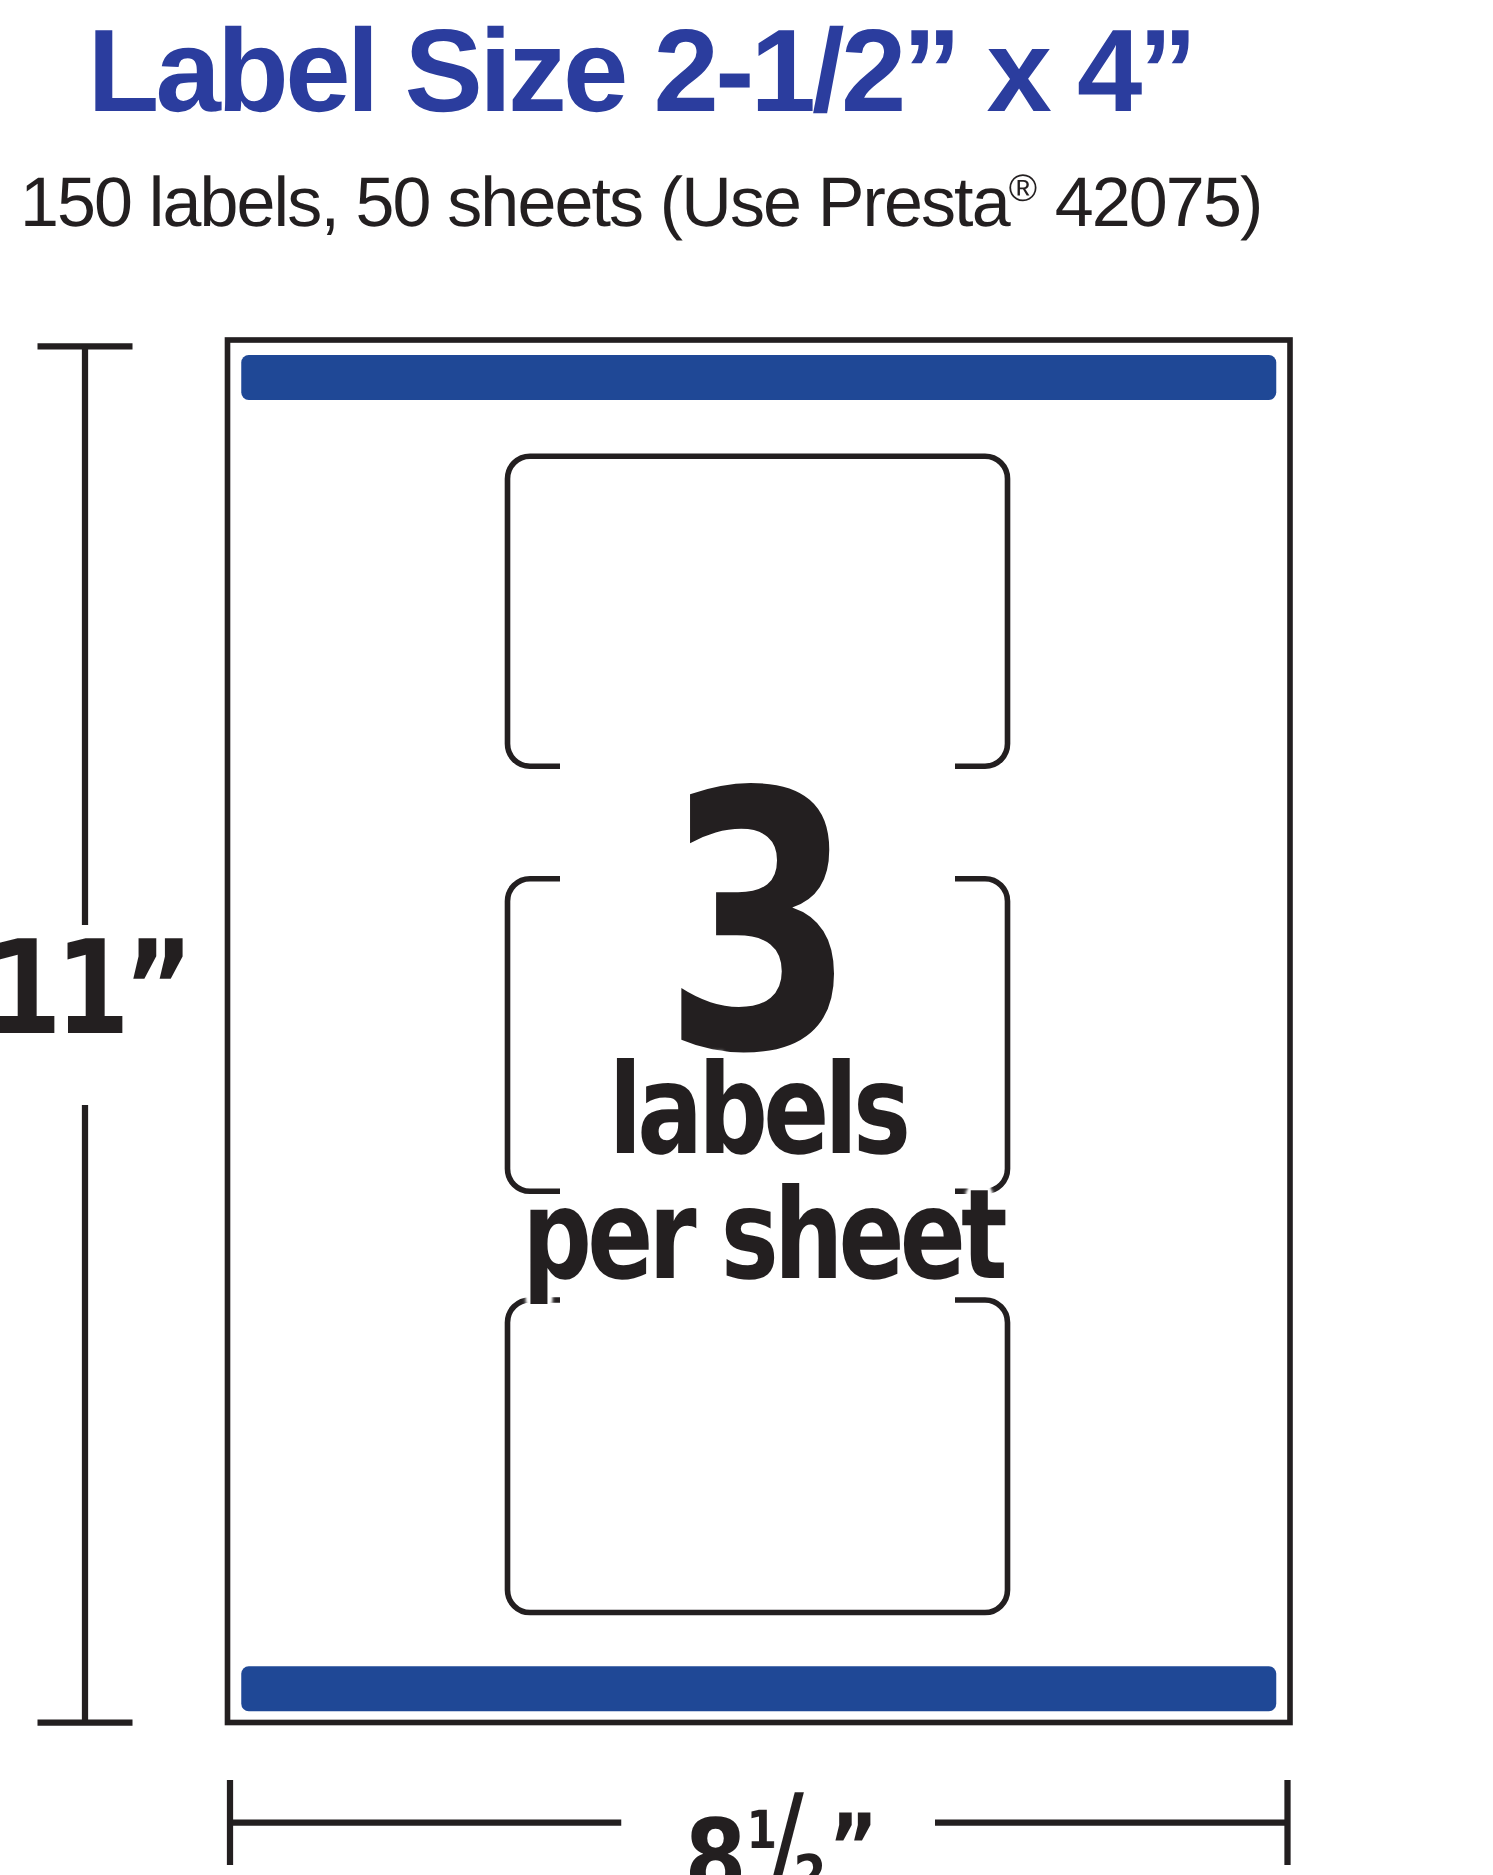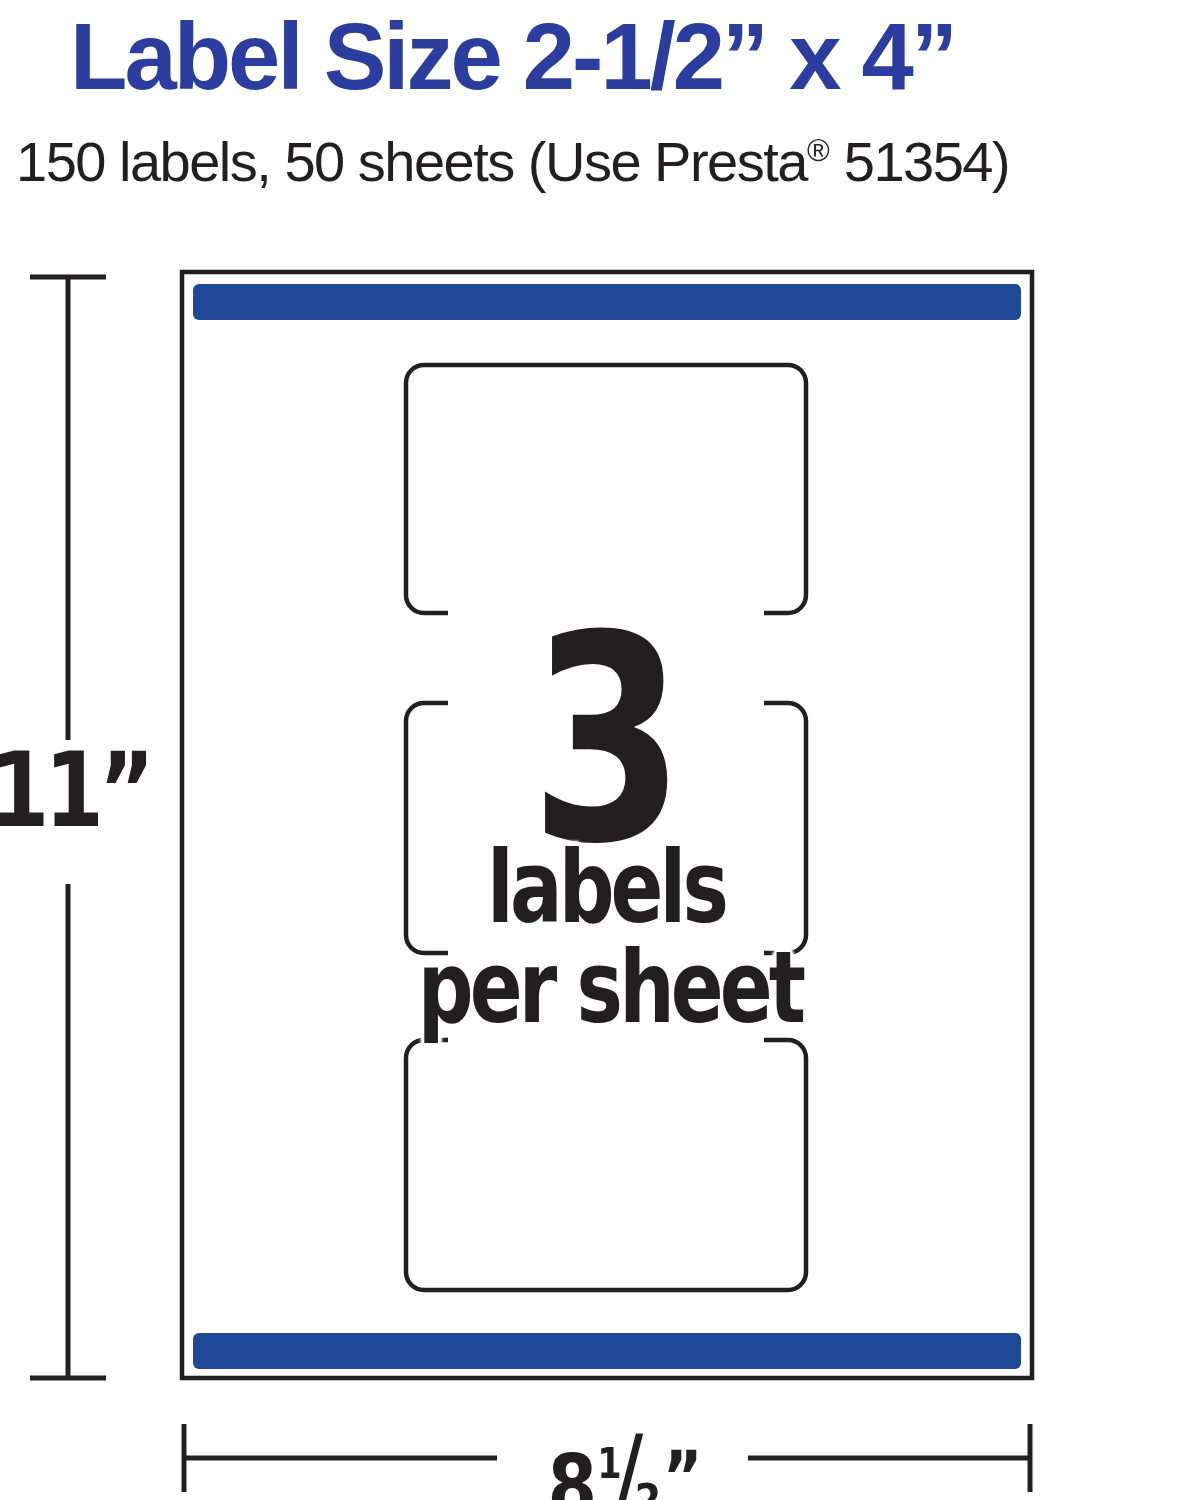--- a/index.html
+++ b/index.html
@@ -63,21 +63,21 @@
   .dim-w .den{font-size:45px;vertical-align:0;margin-right:2px;}
   .dim-w .unit{font-size:72px;vertical-align:14px;}
 </style>
 </head>
 <body>
 
 <div class="stage">
 
   <h1 class="title">Label Size 2-1/2” x 4”</h1>
 
-  <p class="subtitle"><span>150 labels, 50 sheets (Use Presta</span><span class="reg">®</span><span> 51354)</span></p>
+  <p class="subtitle"><span>150 labels, 50 sheets (Use Presta</span><span class="reg">®</span><span> 42075)</span></p>
 
   <svg class="diagram" width="1194" height="1500" viewBox="0 0 1194 1500">
 
     <rect x="182" y="272" width="850" height="1106" fill="var(--paper)" stroke="var(--ink)" stroke-width="4.5"></rect>
 
     <rect x="193" y="284" width="828" height="36" rx="6" fill="var(--bar-blue)"></rect>
     <rect x="193" y="1333" width="828" height="36" rx="6" fill="var(--bar-blue)"></rect>
 
     <path fill="none" stroke="var(--ink)" stroke-width="4.5" d="M 448 613 L 424 613 A 18 18 0 0 1 406 595 L 406 383
              A 18 18 0 0 1 424 365 L 788 365 A 18 18 0 0 1 806 383

